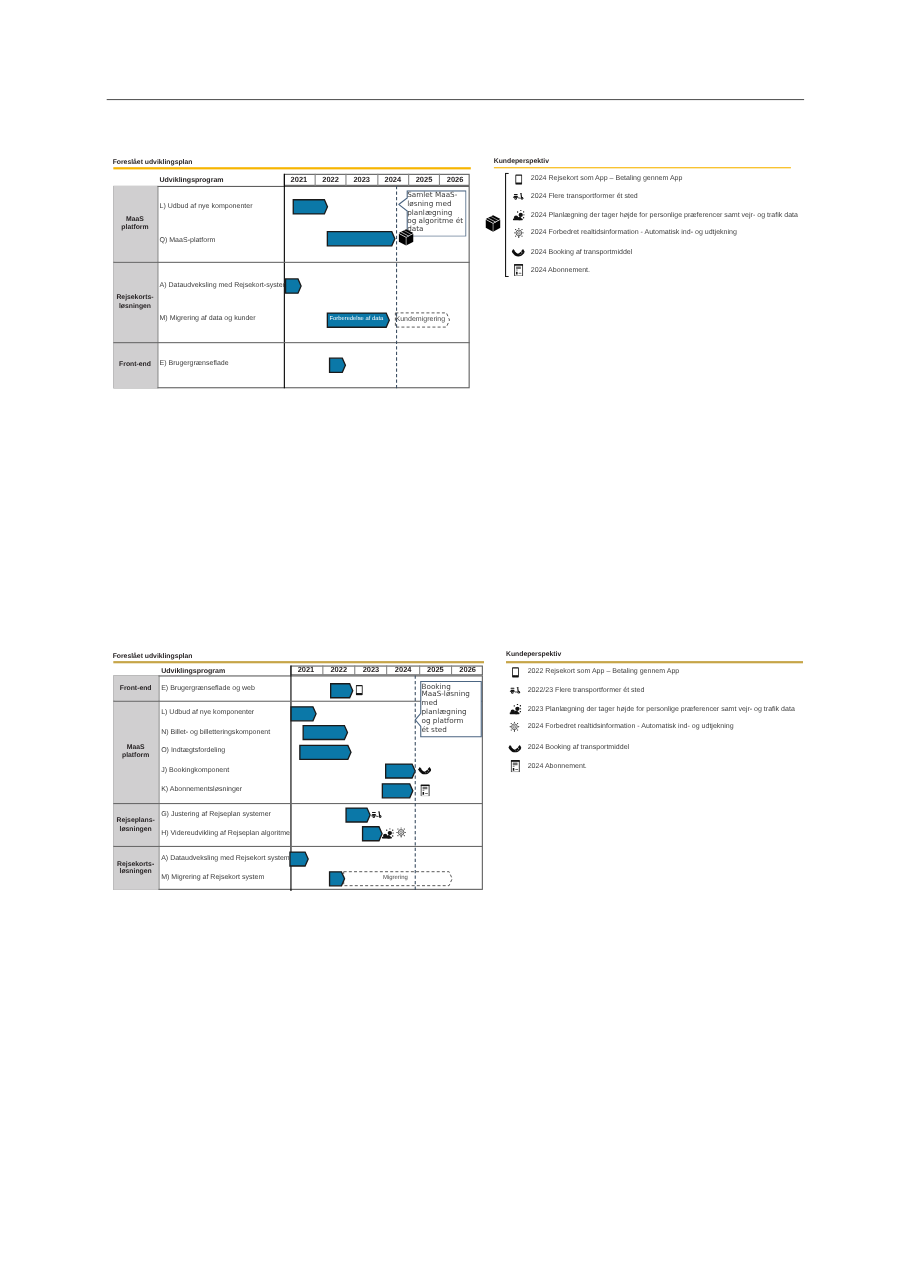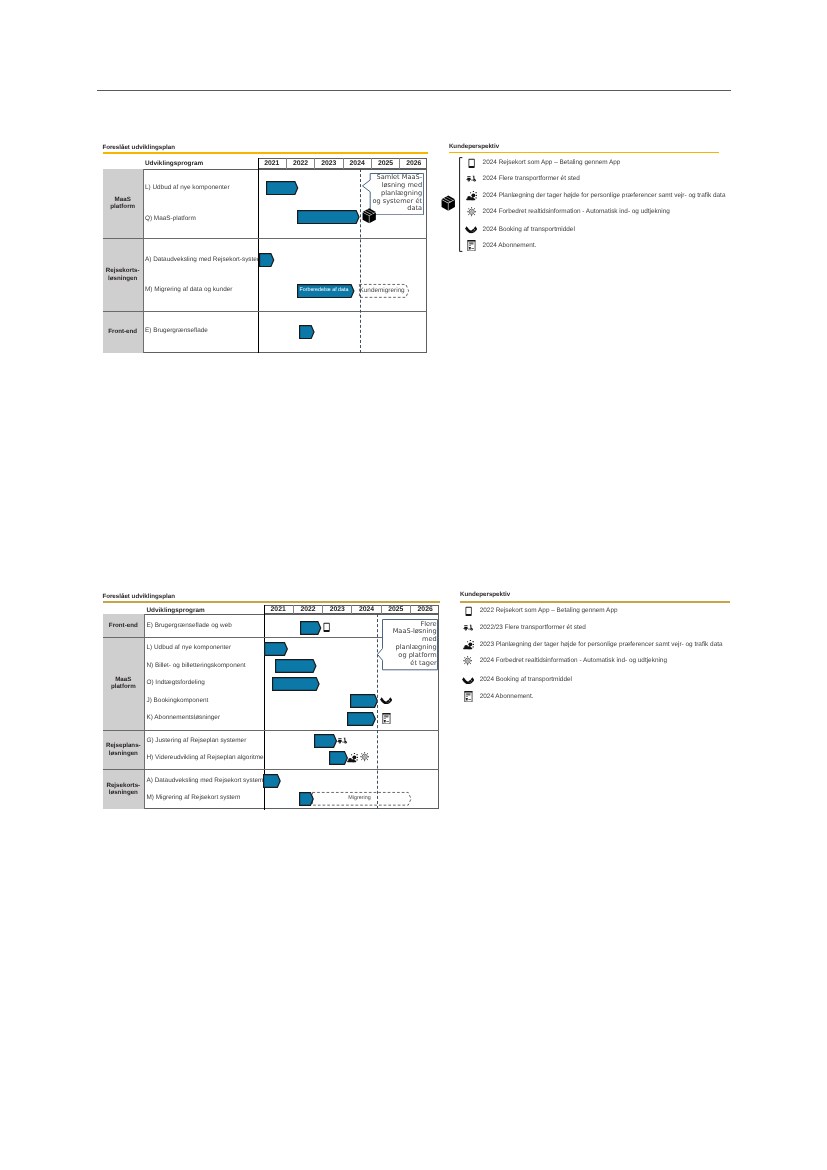--- a/index.html
+++ b/index.html
@@ -31,21 +31,21 @@
   .bar{position:absolute;}
   .bar svg{display:block;overflow:visible;}
   .bar-label{position:absolute;color:#fff;font-size:5.3px;font-weight:normal;white-space:nowrap;
              display:flex;align-items:center;justify-content:center;}
   .dash-label{position:absolute;color:#4a4a4a;font-size:6.4px;white-space:nowrap;
               display:flex;align-items:center;justify-content:center;}
   .dashline{position:absolute;border-left:1.1px dashed #3d4f63;}
 
   
   .callout{position:absolute;}
-  .callout-text{position:absolute;text-align:right;font-family:"DejaVu Sans",sans-serif;font-size:6.6px;color:#3b3b3b;line-height:7.9px;}
+  .callout-text{position:absolute;text-align:left;font-family:"DejaVu Sans",sans-serif;font-size:6.6px;color:#3b3b3b;line-height:7.9px;}
 
   
   .legend-title{position:absolute;font-size:6.2px;font-weight:bold;color:#231f20;white-space:nowrap;line-height:1;}
   .legend-rule{position:absolute;height:1.5px;}
   .legend-icon{position:absolute;display:block;}
   .legend-text{position:absolute;font-size:6.42px;color:#3f3f3f;white-space:nowrap;line-height:1;}
   .bracket{position:absolute;}
 </style>
 </head>
 <body>
@@ -116,21 +116,21 @@
       </div>
       <div class="dashline" style="left: 359.7px; top: 168.6px; height: 184px;"></div>
       <svg class="callout" width="62.59999999999999" height="42.8" style="left: 361.5px; top: 172.5px; position: absolute;">
         <path d="M8.2 0.5 H61.6 V41.8 H8.2
                         V18.8 L0.5 12.9 L8.2 7.0 Z" fill="#fff" stroke="#4c6683" stroke-width="1.0"></path>
       </svg>
       <div class="callout-text" style="left: 370.2px; top: 173.8px; width: 51.9px;">
         <div>Samlet MaaS-</div>
         <div>løsning med</div>
         <div>planlægning</div>
-        <div>og systemer ét</div>
+        <div>og algoritme ét</div>
         <div>data</div>
       </div>
       <svg class="legend-icon" width="14.4" height="15.6" style="position: absolute; left: 362px; top: 208px;">
         <use xlink:href="#ic-cube" width="14.4" height="15.6"></use>
       </svg>
       <div class="legend-title" style="left: 448.9px; top: 144.2px;">Kundeperspektiv</div>
       <div class="legend-rule" style="left: 448.9px; top: 151.7px; width: 270px; background: rgb(247, 181, 0);"></div>
       <svg class="bracket" width="4.4" height="95.4" style="left: 458.5px; top: 157px; position: absolute;">
         <path d="M3.4 0.6 H0.6 V94.4 H3.4" fill="none" stroke="#1a1a1a" stroke-width="1.0"></path>
       </svg>
@@ -274,26 +274,26 @@
         <svg width="14.840999999996768" height="13.899999999999999" style="display: block;">
           <path d="M0.6 0.6 H11.44 L14.24 6.95 L11.44 13.30 H0.6 Z" fill="#0b78a8" stroke="#1a1a1a" stroke-width="1.2" stroke-linejoin="miter"></path>
         </svg>
       </div>
       <div class="dashline" style="left: 376.5px; top: 614.4px; height: 195.1px;"></div>
       <svg class="callout" width="61.5" height="51.8" style="left: 377.2px; top: 619.2px; position: absolute;">
         <path d="M5.5 0.5 H60.5 V50.8 H5.5
                         V41.3 L0.5 35.4 L5.5 29.5 Z" fill="#fff" stroke="#4c6683" stroke-width="1.0"></path>
       </svg>
       <div class="callout-text" style="left: 383.2px; top: 620.5px; width: 53.5px;">
-        <div>Flere</div>
+        <div>Booking</div>
         <div>MaaS-løsning</div>
         <div>med</div>
         <div>planlægning</div>
         <div>og platform</div>
-        <div>ét tager</div>
+        <div>ét sted</div>
       </div>
       <div class="legend-title" style="left: 460px; top: 592px;">Kundeperspektiv</div>
       <div class="legend-rule" style="left: 460px; top: 601.3px; width: 270px; background: rgb(198, 165, 72);"></div>
       <svg class="legend-icon" width="7.2" height="10.6" style="position: absolute; left: 464.5px; top: 606.3px;">
         <use xlink:href="#ic-smartphone" width="7.2" height="10.6"></use>
       </svg>
       <div class="legend-text" style="left: 479.7px; top: 608.4px;">2022 Rejsekort som App – Betaling gennem App</div>
       <svg class="legend-icon" width="11.2" height="7.6" style="position: absolute; left: 462.5px; top: 624.1px;">
         <use xlink:href="#ic-scooter" width="11.2" height="7.6"></use>
       </svg>

